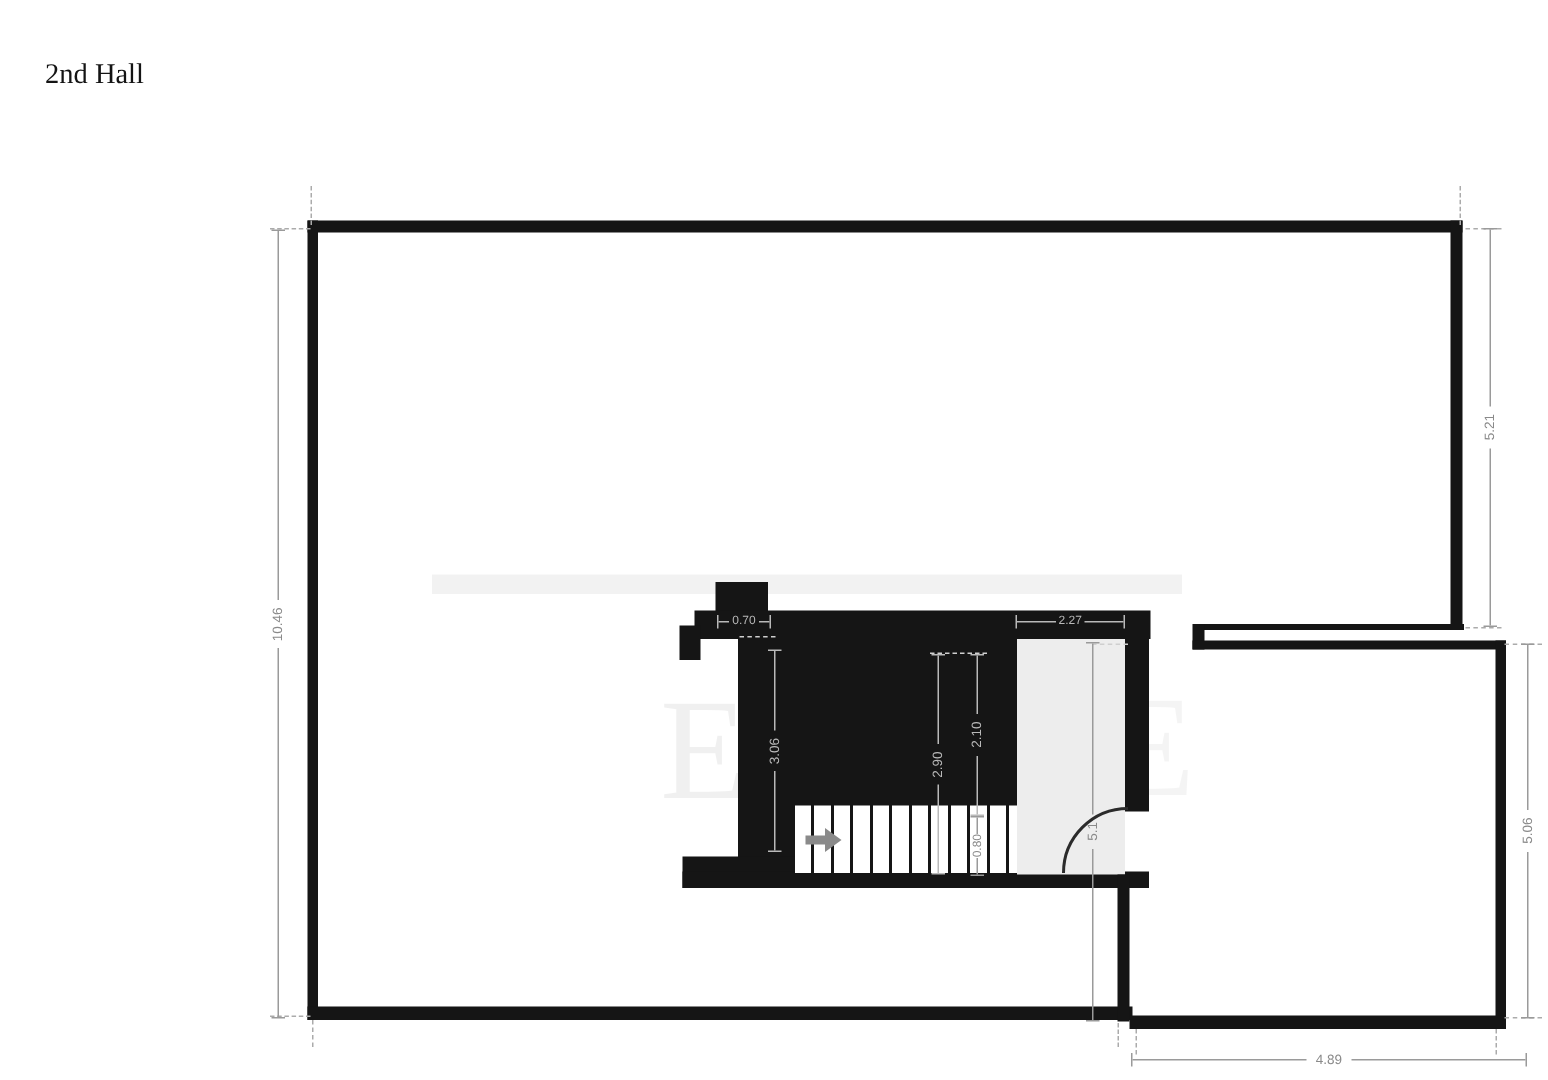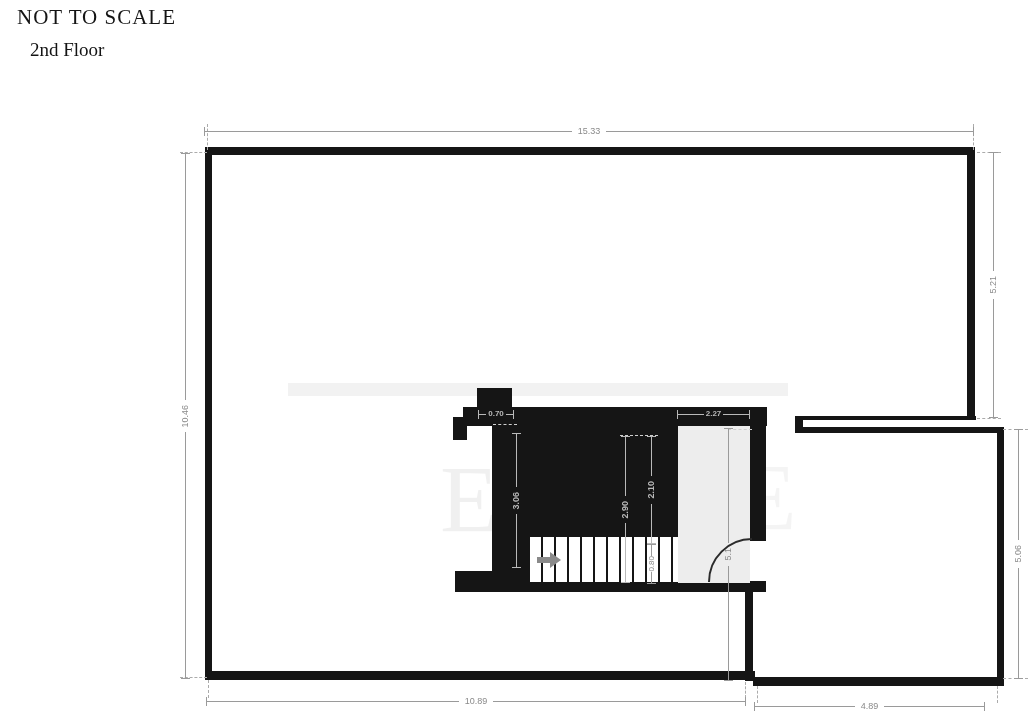--- a/index.html
+++ b/index.html
@@ -53,29 +53,29 @@
   .dim-h .ln{flex:1;border-top:1px solid #9a9a9a;height:0;}
   .dim-h .tick{width:1px;height:9px;background:#9a9a9a;}
   .dim-h .lbl{padding:0 6px;font-size:9px;color:#8a8a8a;line-height:10px;white-space:nowrap;}
   .dim-v{position:absolute;display:flex;flex-direction:column;align-items:center;width:10px;z-index:7;}
   .dim-v .ln{flex:1;border-left:1px solid #9a9a9a;width:0;}
   .dim-v .tick{height:1px;width:9px;background:#9a9a9a;}
   .dim-v .lbl{writing-mode:vertical-rl;transform:rotate(180deg);padding:5px 0;font-size:9px;
               color:#8a8a8a;white-space:nowrap;}
   .on-dark .ln{border-color:#b9b9b9;}
   .on-dark .tick{background:#b9b9b9;}
-  .on-dark .lbl{color:#b9b9b9;font-weight:bold;}
+  .on-dark .lbl{color:#b9b9b9;}
   .sm .lbl{font-size:8px;padding:0 2px;}
   
   #dim-top{left:204px;top:126px;width:770px;}
   #dim-left{left:180px;top:153px;height:526px;}
   #dim-right-upper{left:988px;top:152px;height:266px;}
   #dim-right-lower{left:1013px;top:429px;height:250px;}
   #dim-bottom-left{left:206px;top:696px;width:540px;}
-  #dim-bottom-right{left:754px;top:701px;width:231px;}
+  #dim-bottom-right{left:754px;top:701px;width:264px;}
   #dim-hall-vert{left:723px;top:428px;height:253px;z-index:8;}
   #dim-stair-depth{left:511px;top:433px;height:135px;}
   #dim-stair-total{left:620px;top:436px;height:147px;}
   #dim-stair-upper{left:646px;top:436px;height:108px;}
   #dim-stair-lower{left:646px;top:544px;height:40px;z-index:8;}
   #dim-landing{left:478px;top:409px;width:36px;z-index:7;}
   #dim-hall-width{left:677px;top:409px;width:73px;z-index:7;}
   
   .dash-v{position:absolute;width:0;border-left:1px dashed #ababab;z-index:6;}
   .dash-h{position:absolute;height:0;border-top:1px dashed #ababab;z-index:6;}
@@ -87,22 +87,21 @@
   #balcony-label .meta{font-size:11px;}
   #hall-label{left:662px;top:468px;width:100px;line-height:15px;}
   #hall-label .name{font-size:11px;font-weight:600;}
   #hall-label .meta{font-size:11px;}
 </style>
 </head>
 <body>
 
 <div id="stage">
 
-  <div id="not-to-scale" class="hdr">NOT TO SCALE</div>
-  <div id="floor-label" class="hdr">2nd Floor</div>
+  <div id="floor-label" class="hdr">2nd Hall</div>
 
   <div id="wm-band"></div>
   <div id="wm-frag-left" class="wm">E</div>
   <div id="wm-frag-right" class="wm">E</div>
 
   <div id="w-top" class="wall"></div>
   <div id="w-left" class="wall"></div>
   <div id="w-bottom-main" class="wall"></div>
   <div id="w-right-upper" class="wall"></div>
   <div id="w-jog-top" class="wall"></div>
@@ -140,27 +139,20 @@
   <div class="dash-h" style="left:1003px;top:429px;width:25px;"></div>
   <div class="dash-h" style="left:1003px;top:678px;width:25px;"></div>
   <div class="dash-v" style="left:208px;top:680px;height:18px;"></div>
   <div class="dash-v" style="left:745px;top:682px;height:16px;"></div>
   <div class="dash-v" style="left:757px;top:686px;height:17px;"></div>
   <div class="dash-v" style="left:997px;top:686px;height:17px;"></div>
   <div class="dash-h dash-lt" style="left:620px;top:435px;width:38px;z-index:7;"></div>
   <div class="dash-h dash-lt" style="left:493px;top:424px;width:24px;z-index:7;"></div>
   <div class="dash-h dash-lt" style="left:728px;top:429px;width:24px;z-index:7;"></div>
 
-  <div id="dim-top" class="dim-h">
-    <div class="tick"></div>
-      <div class="ln"></div>
-    <div class="lbl">15.33</div>
-    <div class="ln"></div>
-      <div class="tick"></div>
-  </div>
 
   <div id="dim-left" class="dim-v">
     <div class="tick"></div>
       <div class="ln"></div>
     <div class="lbl">10.46</div>
     <div class="ln"></div>
       <div class="tick"></div>
   </div>
 
   <div id="dim-right-upper" class="dim-v">
@@ -172,27 +164,20 @@
   </div>
 
   <div id="dim-right-lower" class="dim-v">
     <div class="tick"></div>
       <div class="ln"></div>
     <div class="lbl">5.06</div>
     <div class="ln"></div>
       <div class="tick"></div>
   </div>
 
-  <div id="dim-bottom-left" class="dim-h">
-    <div class="tick"></div>
-      <div class="ln"></div>
-    <div class="lbl">10.89</div>
-    <div class="ln"></div>
-      <div class="tick"></div>
-  </div>
 
   <div id="dim-bottom-right" class="dim-h">
     <div class="tick"></div>
       <div class="ln"></div>
     <div class="lbl">4.89</div>
     <div class="ln"></div>
       <div class="tick"></div>
   </div>
 
   <div id="dim-hall-vert" class="dim-v">

